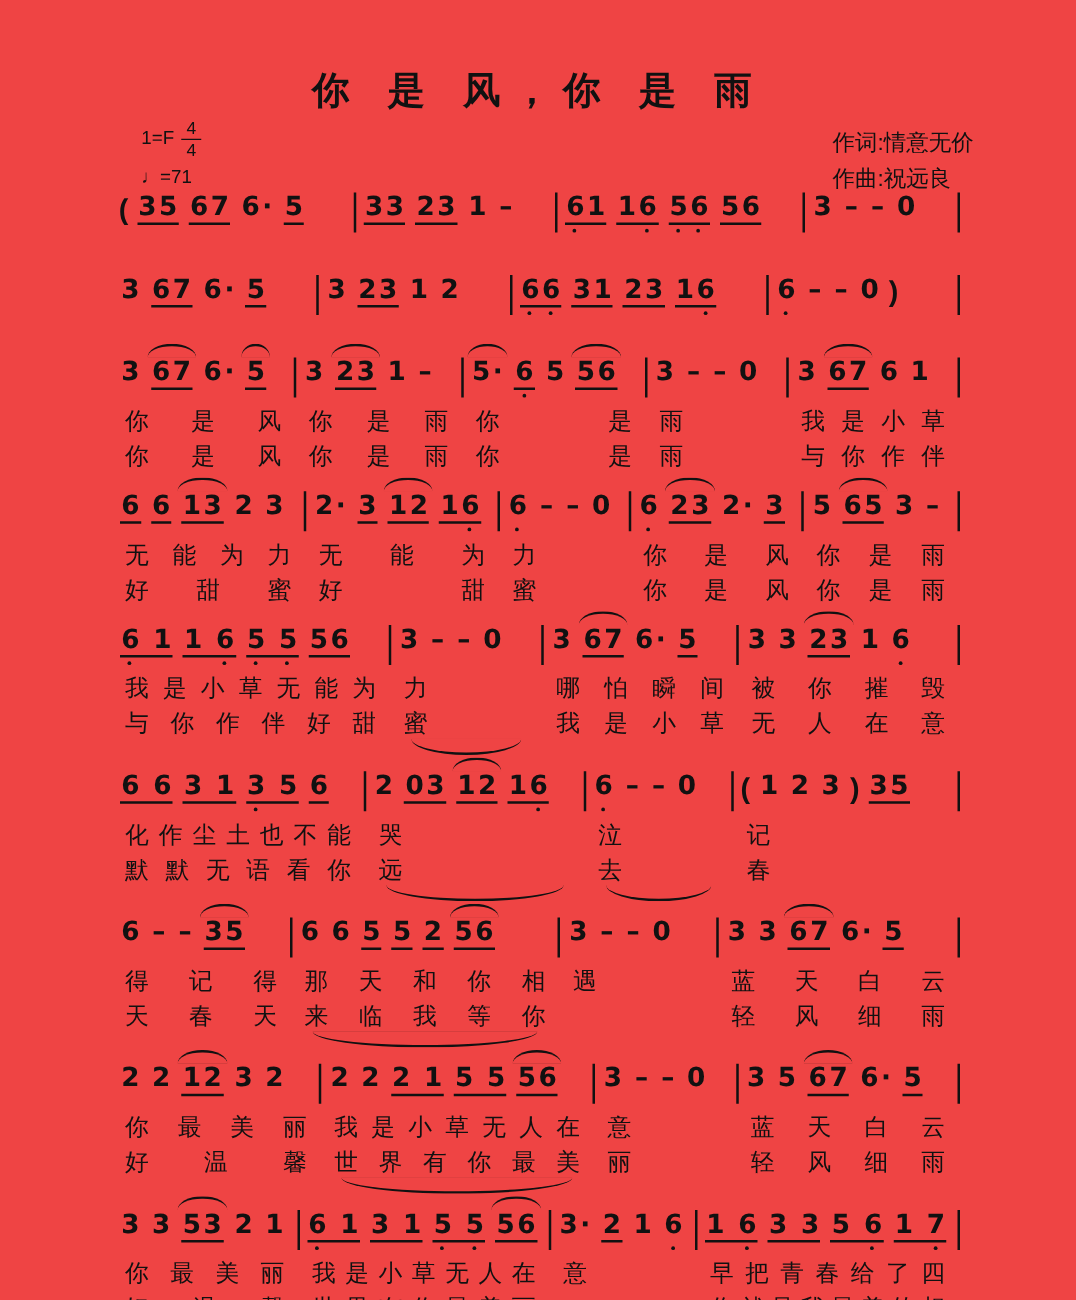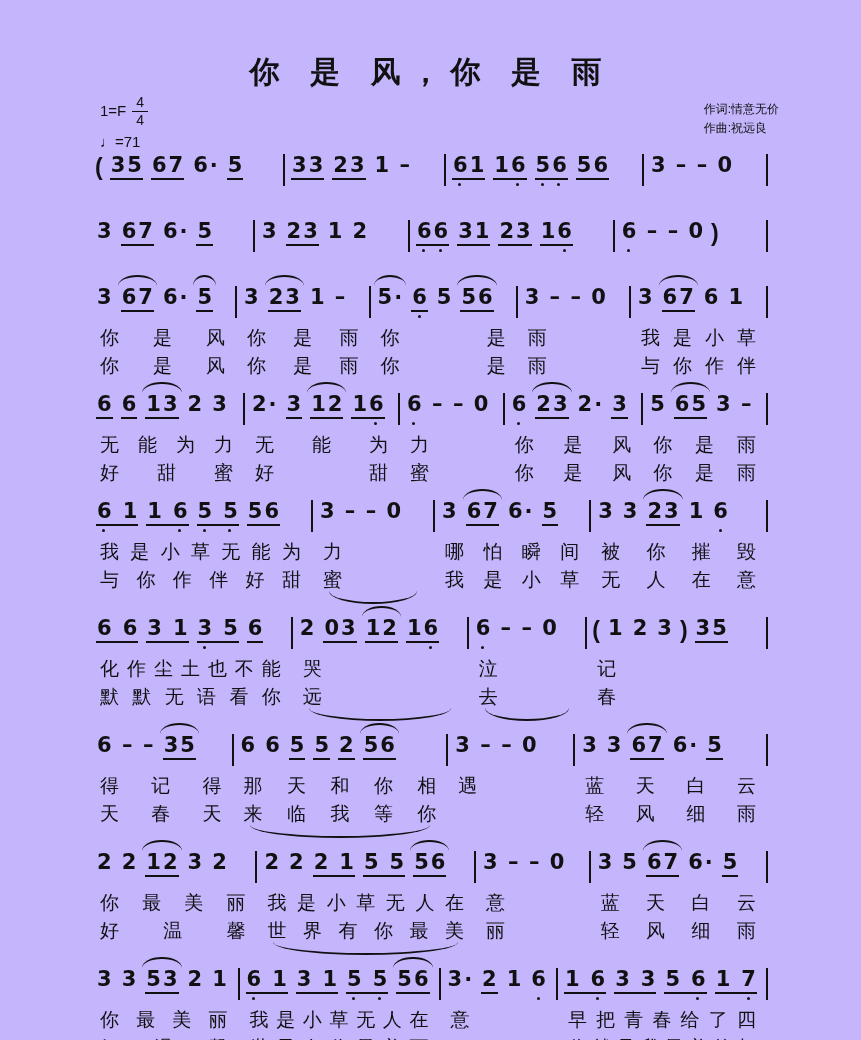--- a/index.html
+++ b/index.html
@@ -1,21 +1,21 @@
 <!DOCTYPE html>
 <html><head>
 <meta charset="utf-8">
 <style>
   html,body{margin:0;padding:0;background:#fff;}
-  .page{position:relative;width:861px;height:1040px;background:#c4b5fd;overflow:hidden;
+  .page{position:relative;width:861px;height:1040px;background:#ef4444;overflow:hidden;
         font-family:"Liberation Sans",sans-serif;color:#111;}
   .title{position:absolute;top:52px;left:0;right:0;text-align:center;
          font-family:"DejaVu Serif",serif;font-size:30px;font-weight:bold;letter-spacing:10px;}
-  .credits{position:absolute;top:100px;right:82px;font-size:12px;line-height:1.6;text-align:left;}
-  .keyblock{position:absolute;top:94px;left:100px;font-size:15px;line-height:1.2;}
+  .credits{position:absolute;top:100px;right:82px;font-size:18px;line-height:1.6;text-align:left;}
+  .keyblock{position:absolute;top:94px;left:113px;font-size:15px;line-height:1.2;}
   .keyrow{display:flex;align-items:center;gap:6px;}
   .frac{display:inline-block;text-align:center;font-size:14px;}
   .frac .num{display:block;border-bottom:1px solid #111;padding:0 4px;}
   .frac .den{display:block;padding:0 4px;}
   .temporow{margin-top:4px;font-size:15px;}
   .score{position:absolute;top:150px;left:92px;width:678px;}
   .system{display:flex;align-items:flex-start;width:100%;margin-bottom:9px;}
   .system.intro{margin-bottom:24px;}
   .measure{display:flex;flex-direction:column;min-width:0;}
   .notes{display:flex;align-items:flex-start;height:38px;padding-top:4px;}

